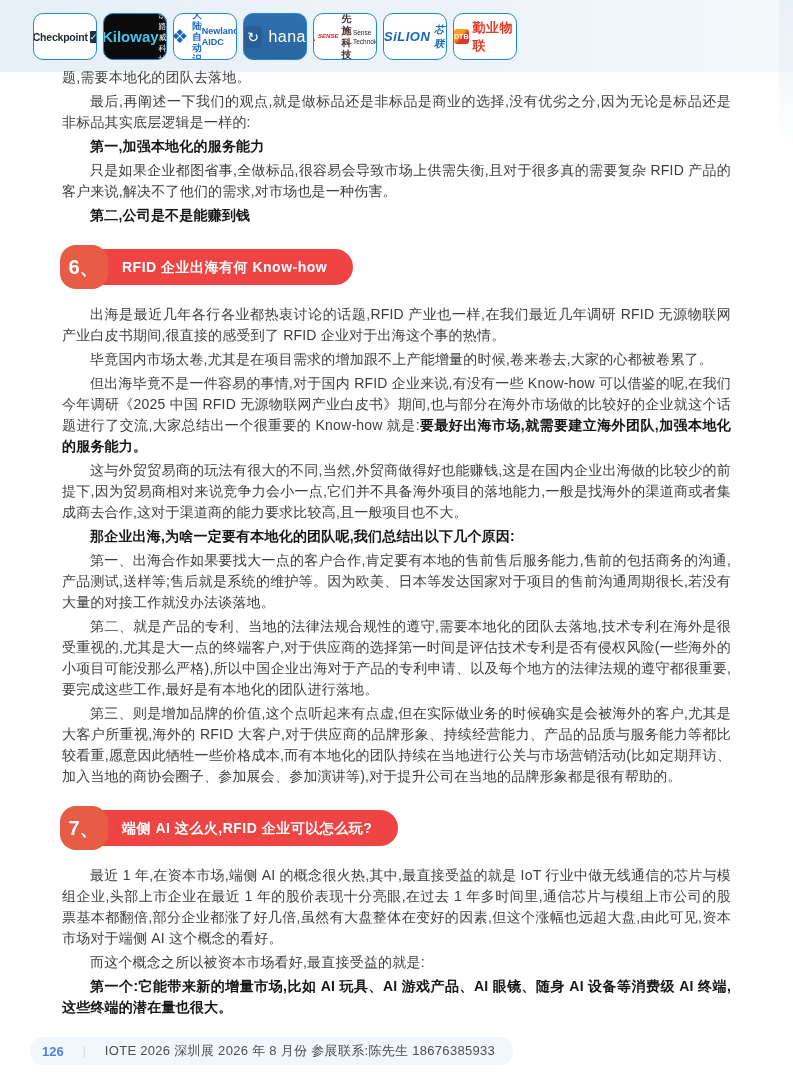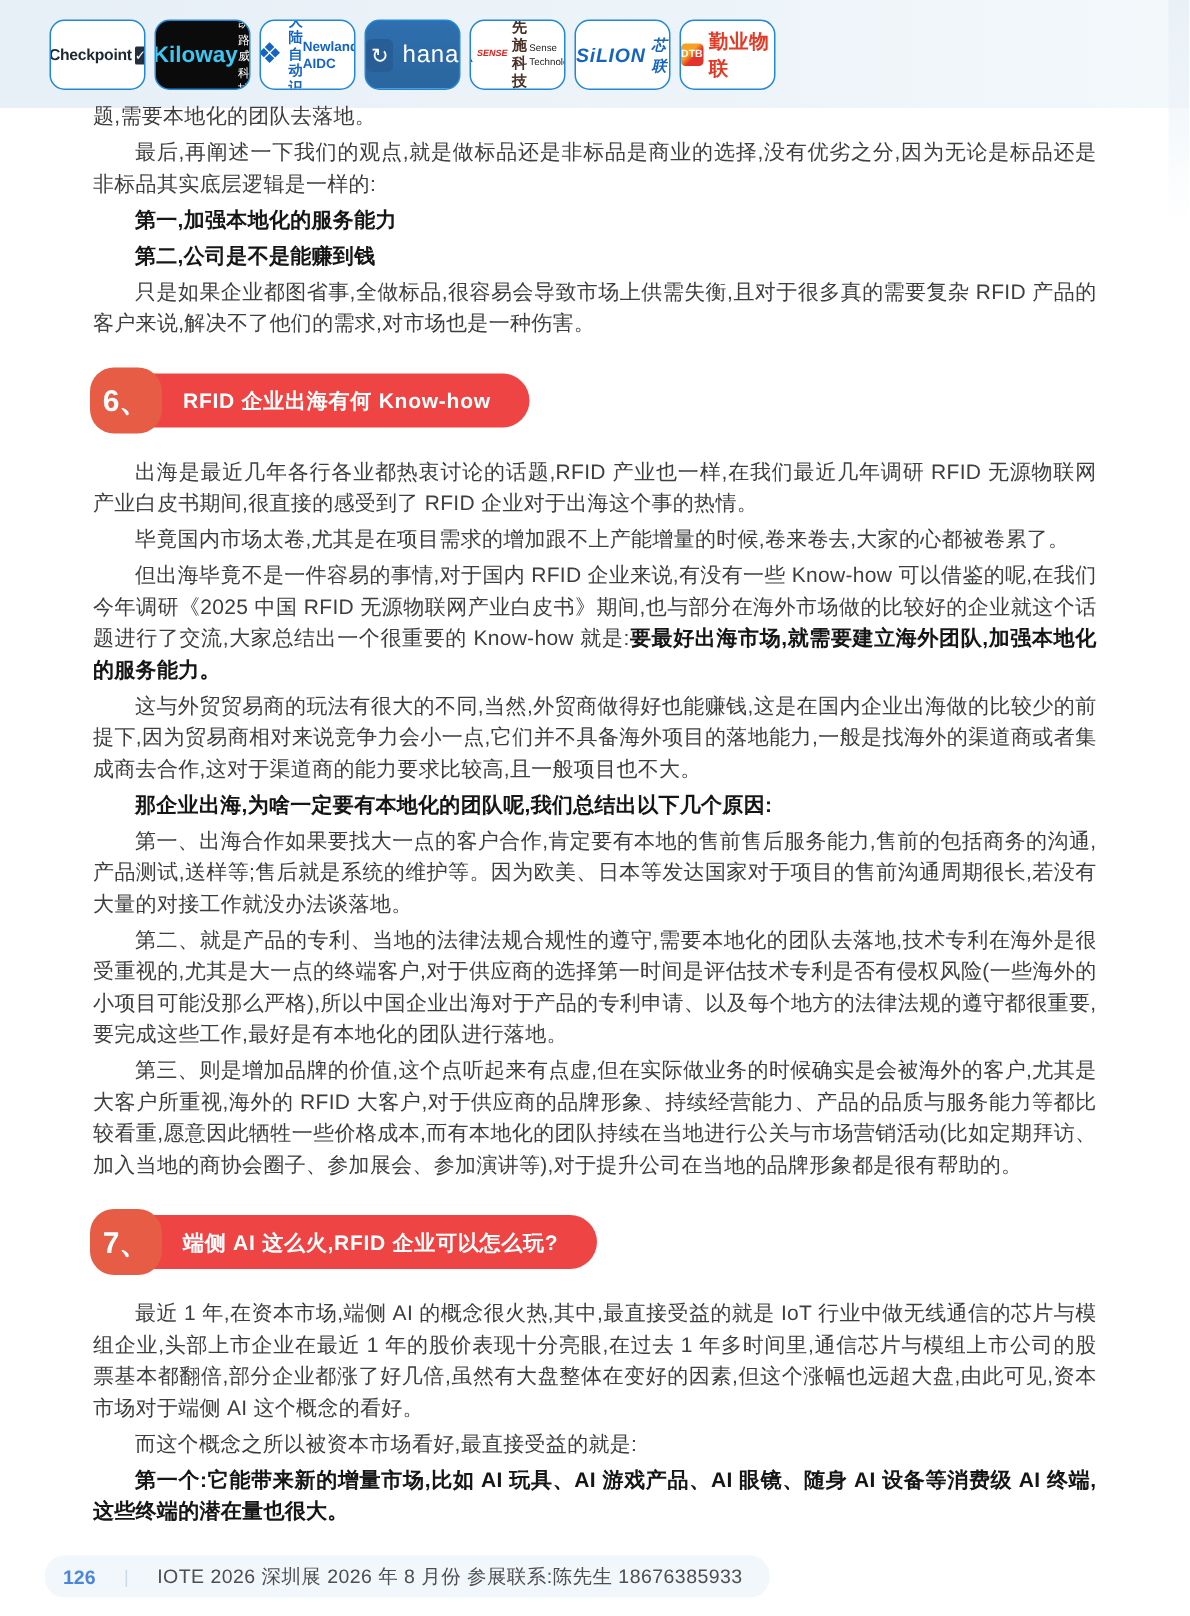--- a/index.html
+++ b/index.html
@@ -121,22 +121,22 @@
     <div class="logo-box dtb-box">
       <span class="dtb-abbr">DTB</span>
       <span class="dtb-name">勤业物联</span>
     </div>
   </div>
 
   <div class="content">
       <p class="para noindent">题,需要本地化的团队去落地。</p>
       <p class="para">最后,再阐述一下我们的观点,就是做标品还是非标品是商业的选择,没有优劣之分,因为无论是标品还是非标品其实底层逻辑是一样的:</p>
       <p class="para"><b>第一,加强本地化的服务能力</b></p>
+      <p class="para">只是如果企业都图省事,全做标品,很容易会导致市场上供需失衡,且对于很多真的需要复杂 RFID 产品的客户来说,解决不了他们的需求,对市场也是一种伤害。</p>
       <p class="para"><b>第二,公司是不是能赚到钱</b></p>
-      <p class="para">只是如果企业都图省事,全做标品,很容易会导致市场上供需失衡,且对于很多真的需要复杂 RFID 产品的客户来说,解决不了他们的需求,对市场也是一种伤害。</p>
       <div class="sec-header">
         <span class="sec-badge">6、</span>
         <span class="sec-pill">RFID 企业出海有何 Know-how</span>
       </div>
       <p class="para">出海是最近几年各行各业都热衷讨论的话题,RFID 产业也一样,在我们最近几年调研 RFID 无源物联网产业白皮书期间,很直接的感受到了 RFID 企业对于出海这个事的热情。</p>
       <p class="para">毕竟国内市场太卷,尤其是在项目需求的增加跟不上产能增量的时候,卷来卷去,大家的心都被卷累了。</p>
       <p class="para">但出海毕竟不是一件容易的事情,对于国内 RFID 企业来说,有没有一些 Know-how 可以借鉴的呢,在我们今年调研《2025 中国 RFID 无源物联网产业白皮书》期间,也与部分在海外市场做的比较好的企业就这个话题进行了交流,大家总结出一个很重要的 Know-how 就是:<b>要最好出海市场,就需要建立海外团队,加强本地化的服务能力。</b></p>
       <p class="para">这与外贸贸易商的玩法有很大的不同,当然,外贸商做得好也能赚钱,这是在国内企业出海做的比较少的前提下,因为贸易商相对来说竞争力会小一点,它们并不具备海外项目的落地能力,一般是找海外的渠道商或者集成商去合作,这对于渠道商的能力要求比较高,且一般项目也不大。</p>
       <p class="para"><b>那企业出海,为啥一定要有本地化的团队呢,我们总结出以下几个原因:</b></p>
       <p class="para">第一、出海合作如果要找大一点的客户合作,肯定要有本地的售前售后服务能力,售前的包括商务的沟通,产品测试,送样等;售后就是系统的维护等。因为欧美、日本等发达国家对于项目的售前沟通周期很长,若没有大量的对接工作就没办法谈落地。</p>

